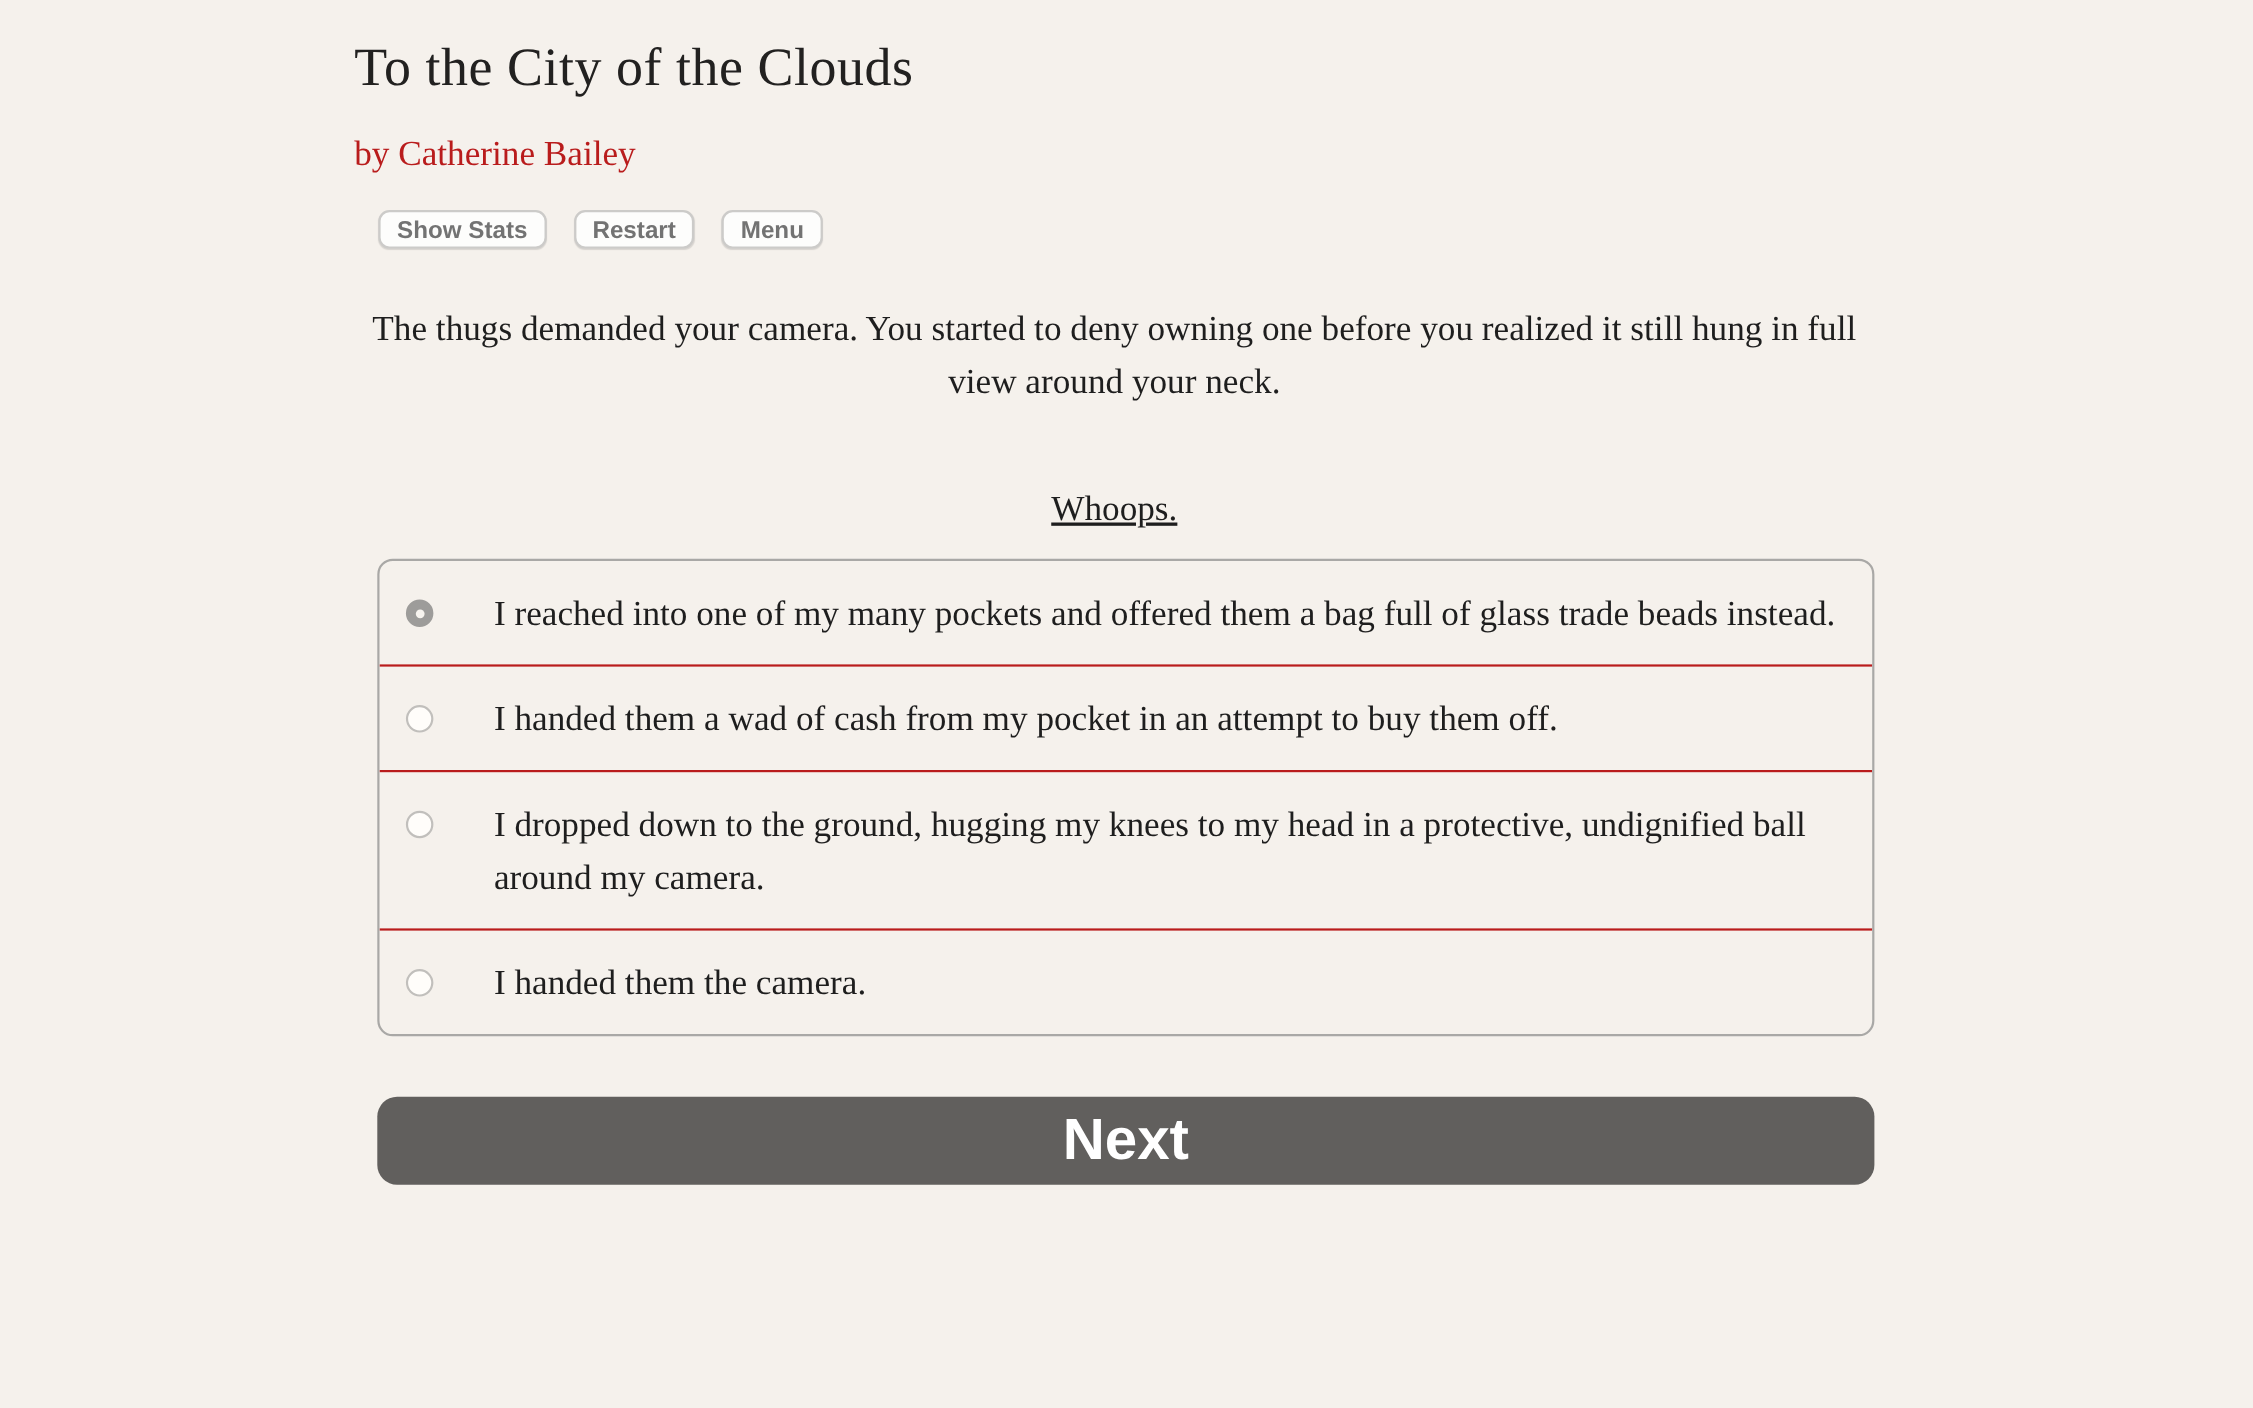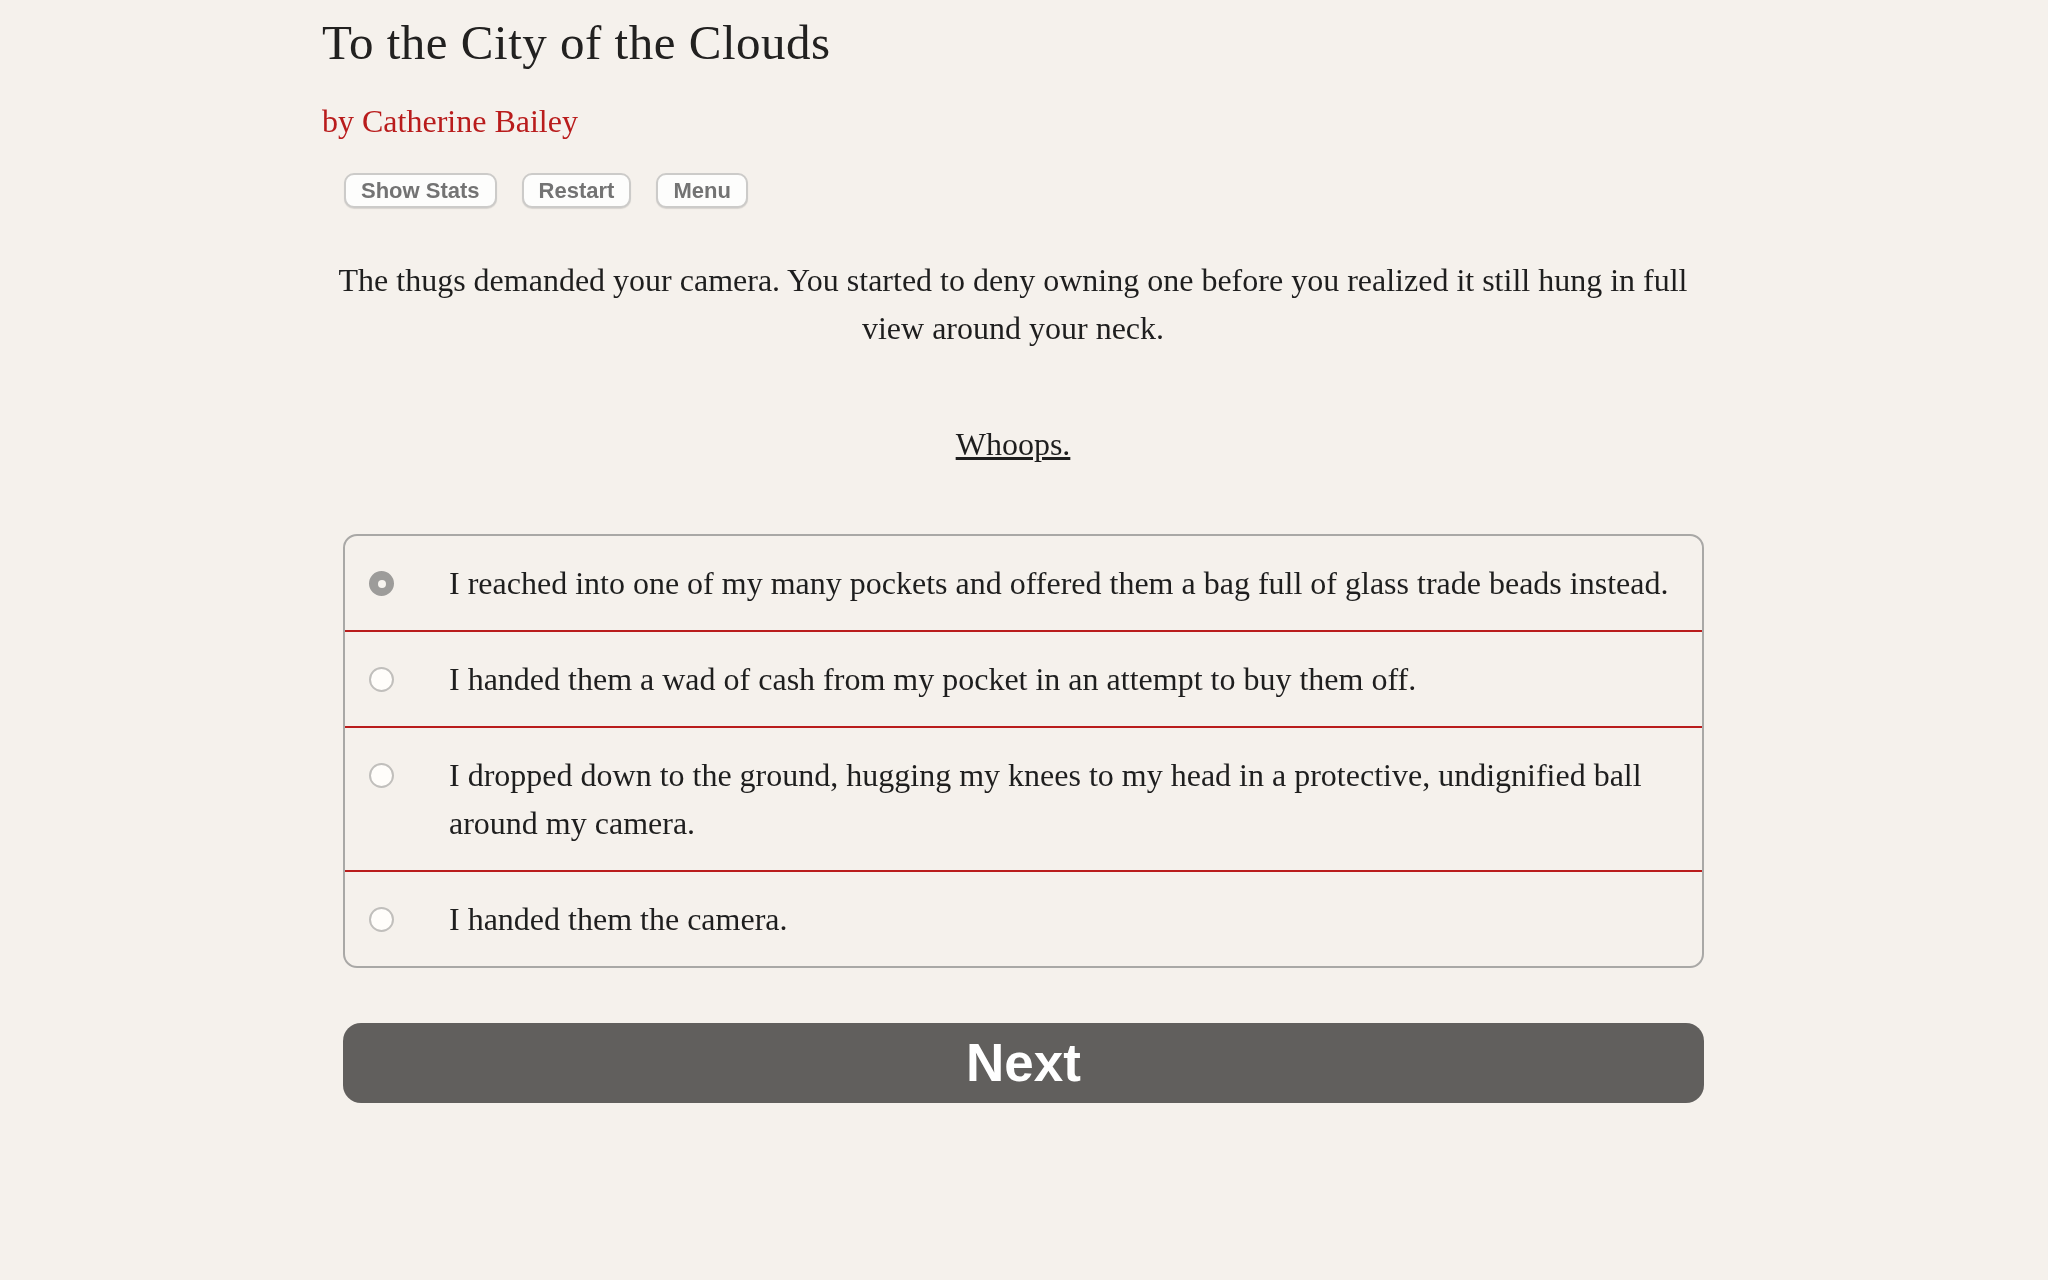--- a/index.html
+++ b/index.html
@@ -15,21 +15,21 @@
     width: 2048px;
     height: 1280px;
   }
   .content {
     position: absolute;
     left: 322px;
     top: 0;
     width: 1382px;
   }
   .game-title {
-    margin-top: 16px;
+    margin-top: 34px;
     font-size: 49px;
     font-weight: normal;
     line-height: 1.1;
     color: #222120;
     letter-spacing: 0.5px;
   }
   .byline {
     margin-top: 34px;
     font-size: 32px;
     font-weight: normal;
@@ -60,21 +60,21 @@
   }
   .story { margin-top: 48px; }
   .story p {
     font-size: 32px;
     line-height: 48px;
     max-width: 1382px;
     text-align: center;
   }
   .story p + p { margin-top: 68px; text-decoration: underline; }
   .choice-box {
-    margin-top: 66px;
+    margin-top: 22px;
     margin-left: 21px;
     width: 1361px;
     border: 2px solid #a9a8a6;
     border-radius: 14px;
     background: #f5f1ec;
     overflow: hidden;
   }
   .choice-row {
     position: relative;
     padding: 23px 26px 23px 104px;

